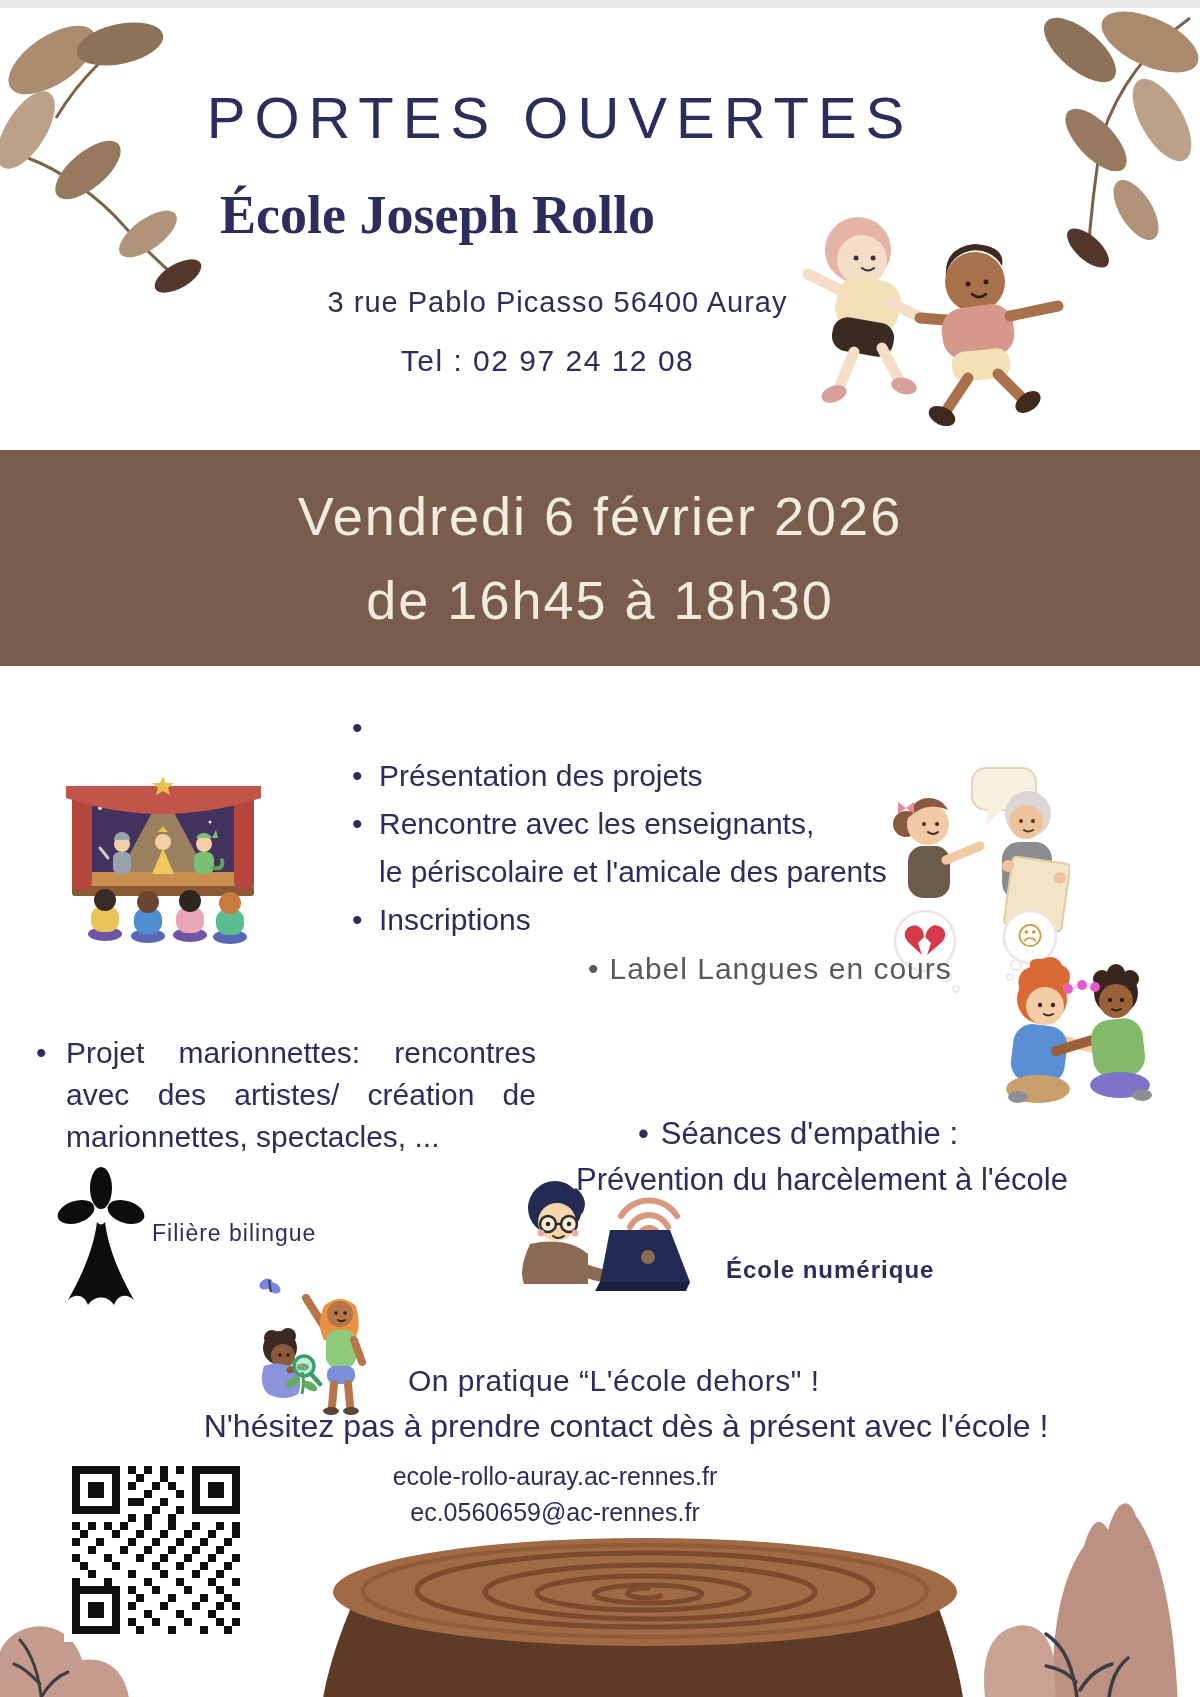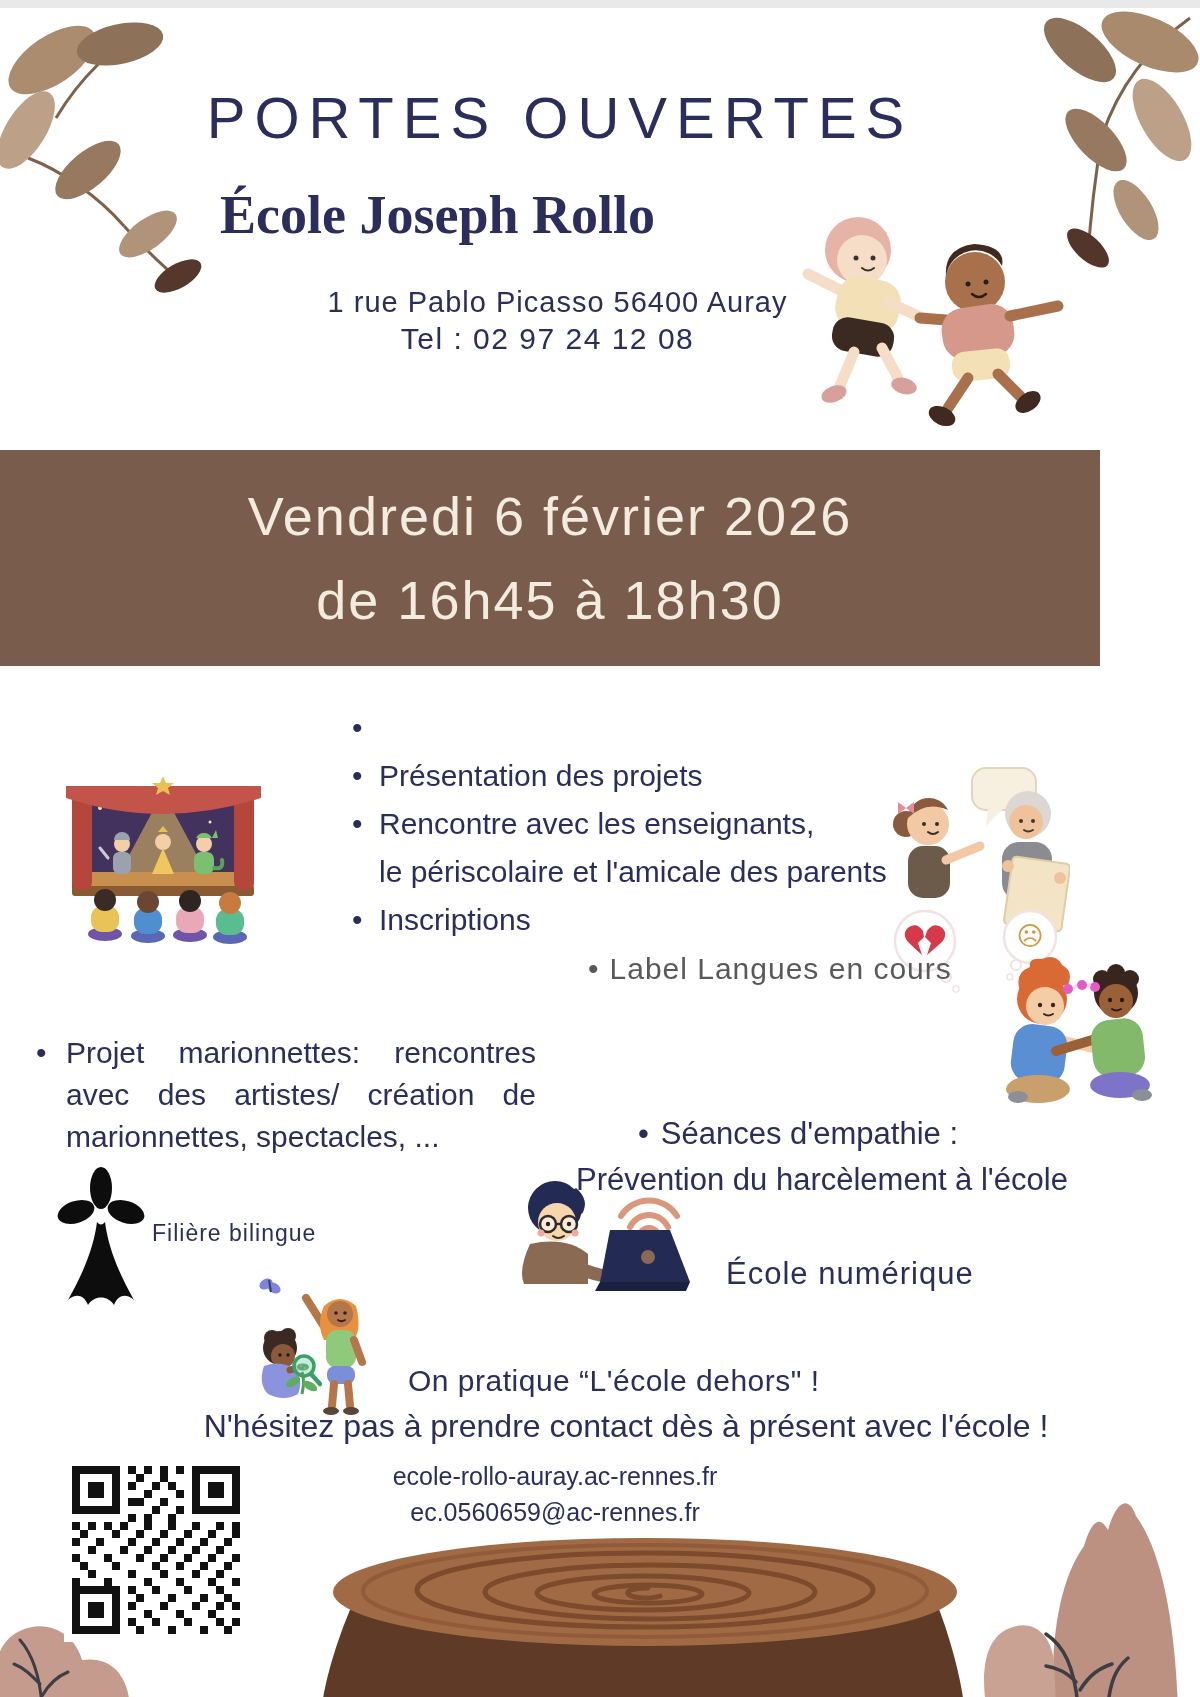--- a/index.html
+++ b/index.html
@@ -11,43 +11,43 @@
   .abs{position:absolute;}
   .deco{z-index:1;}
   .illus{z-index:3;}
   .txt{z-index:5;}
   
   .title{top:76px;left:0;width:1120px;text-align:center;
     font-size:58px;font-weight:400;letter-spacing:9px;color:#2b2d5c;}
   .school{top:176px;left:0;width:875px;text-align:center;
     font-family:"Liberation Serif",serif;font-weight:700;font-size:54px;color:#2b2d5c;}
   .address{top:278px;left:0;width:1115px;text-align:center;font-size:29px;letter-spacing:1px;}
-  .phone{top:314px;left:0;width:1095px;text-align:center;font-size:30px;letter-spacing:1.5px;}
-  
-  .banner{top:442px;left:0;width:1100px;height:216px;background:#795c4c;z-index:2;
+  .phone{top:336px;left:0;width:1095px;text-align:center;font-size:30px;letter-spacing:1.5px;}
+  
+  .banner{top:442px;left:0;width:1200px;height:216px;background:#795c4c;z-index:2;
     display:flex;flex-direction:column;justify-content:center;align-items:center;}
   .banner-inner{width:1160px;text-align:center;color:#f2ecdf;
     font-size:54px;font-weight:400;letter-spacing:2px;line-height:84px;}
   
   .activities{top:698px;left:352px;width:610px;}
   .arow{display:flex;align-items:flex-start;height:48px;font-size:30px;line-height:44px;}
   .arow .dot{width:27px;font-size:30px;}
   .arow.cont .dot{visibility:hidden;}
   
   .label-langues{top:944px;left:588px;display:flex;gap:10px;
     color:#58595b;font-size:30px;letter-spacing:1px;}
   .label-langues .dot{color:#58595b;}
   .marionnettes{top:1024px;left:36px;width:500px;display:flex;}
   .marionnettes .dot{width:30px;font-size:30px;line-height:42px;}
   .marionnettes p{margin:0;width:470px;font-size:30px;line-height:42px;
     text-align:justify;}
   .empathie1{top:1108px;left:638px;display:flex;gap:12px;font-size:31px;}
   .empathie2{top:1154px;left:576px;width:586px;font-size:31px;}
   .filiere{top:1212px;left:152px;font-size:23px;letter-spacing:1px;}
-  .numerique{top:1248px;left:726px;font-size:31px;letter-spacing:1px;}
+  .numerique{top:1248px;left:726px;font-size:24px;letter-spacing:1px;font-weight:bold;}
   .dehors{top:1356px;left:408px;font-size:30px;letter-spacing:0.5px;}
   
   .contact{top:1400px;left:0;width:1180px;text-align:center;font-size:32px;padding-left:36px;}
   .website{top:1454px;left:0;width:1110px;text-align:center;font-size:25px;}
   .email{top:1490px;left:0;width:1110px;text-align:center;font-size:25px;}
   
   .bubble-emoji{z-index:4;font-size:26px;line-height:30px;text-align:center;width:34px;height:30px;
     font-family:"DejaVu Sans",sans-serif;}
   .sadface{color:#cf9a3d;}
 </style>
@@ -109,21 +109,21 @@
     <ellipse cx="347" cy="95" rx="282" ry="46" fill="none" stroke="#8a5535" stroke-width="4" opacity="0.7"></ellipse>
     <ellipse cx="347" cy="94" rx="228" ry="37" fill="none" stroke="#7c4a2c" stroke-width="5"></ellipse>
     <ellipse cx="352" cy="96" rx="165" ry="27" fill="none" stroke="#7c4a2c" stroke-width="5"></ellipse>
     <ellipse cx="345" cy="97" rx="106" ry="17" fill="none" stroke="#7c4a2c" stroke-width="5"></ellipse>
     <ellipse cx="350" cy="98" rx="54" ry="9" fill="none" stroke="#7c4a2c" stroke-width="5"></ellipse>
     <path d="M350,92 a18,5 0 1 0 12,8" fill="none" stroke="#7c4a2c" stroke-width="5" stroke-linecap="round"></path>
   </svg>
 
   <div class="abs txt title">PORTES OUVERTES</div>
   <div class="abs txt school">École Joseph Rollo</div>
-  <div class="abs txt address">1 rue Pablo Picasso 56400 Auray</div>
+  <div class="abs txt address">3 rue Pablo Picasso 56400 Auray</div>
   <div class="abs txt phone">Tel : 02 97 24 12 08</div>
 
   <svg class="abs illus" style="left:770px;top:192px" width="300" height="235" viewBox="0 0 300 235">
 
     <path d="M74,92 L38,74" stroke="#f6ddc8" stroke-width="11" stroke-linecap="round"></path>
     <circle cx="88" cy="50" r="33" fill="#e5b4a6"></circle>
     <circle cx="92" cy="60" r="25" fill="#f6ddc8"></circle>
     <path d="M60,44 a33,30 0 0 1 58,-10 q-30,-14 -58,10" fill="#e5b4a6"></path>
     <circle cx="86" cy="58" r="2.5" fill="#3a3230"></circle>
       <circle cx="103" cy="58" r="2.5" fill="#3a3230"></circle>

